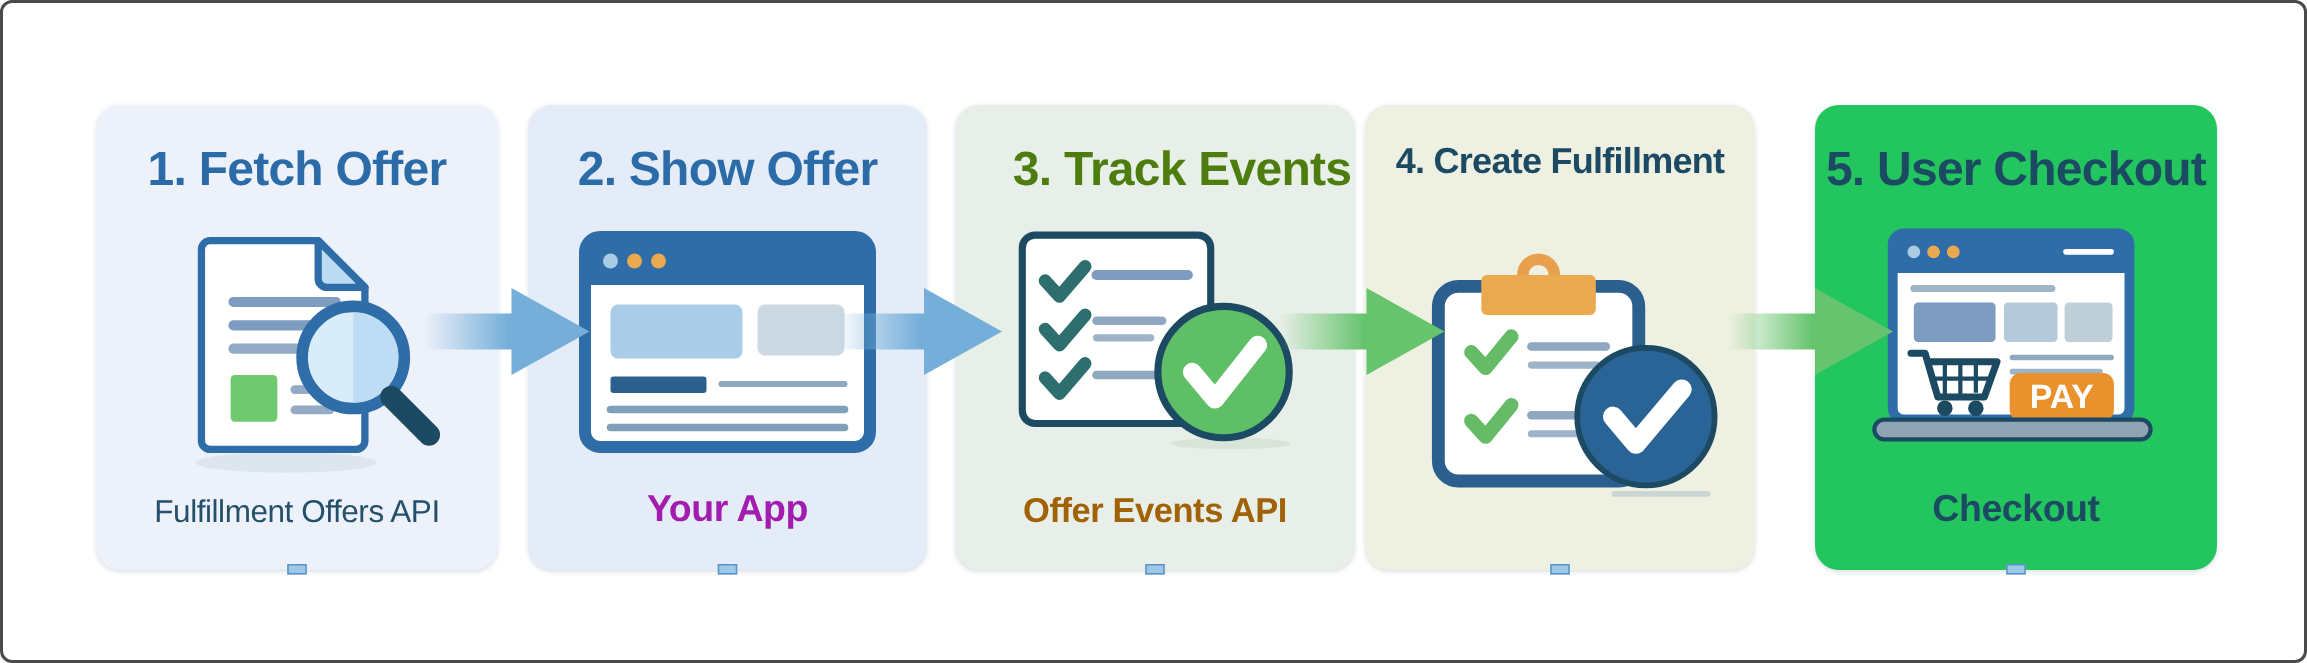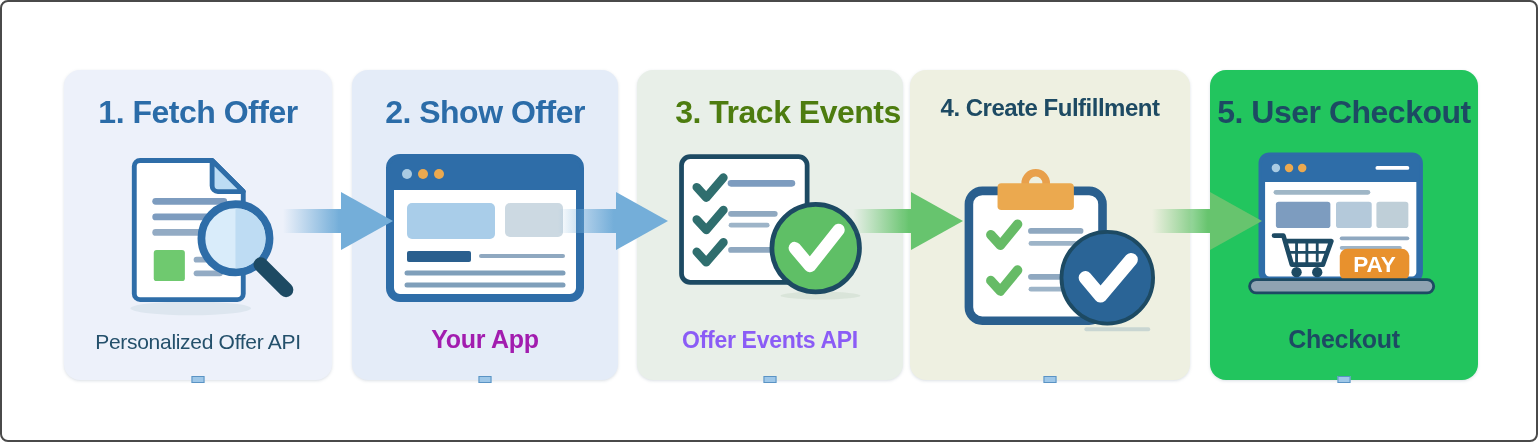--- a/index.html
+++ b/index.html
@@ -16,21 +16,21 @@
   .card{
     position:absolute;
     top:68px;height:310px;
     border-radius:16px;
     display:flex;flex-direction:column;align-items:center;
     box-shadow:0 1px 3px rgba(110,130,150,.25);
   }
   .c1{left:62px;width:268px;}
   .c2{left:350px;width:266px;}
   .c3{left:635px;width:266px;}
-  .c4{left:908px;width:280px;}
+  .c4{left:908px;width:260px;}
   .c5{left:1208px;width:268px;}
   .card-title{
     margin-top:24px;
     font-size:32px;font-weight:700;
     white-space:nowrap;letter-spacing:-0.5px;
   }
   .c4 .card-title{font-size:24px;}
   .icon-wrap{flex:1;display:flex;align-items:center;justify-content:center;width:100%;}
   .icon-wrap svg{display:block;}
   .card-label{
@@ -67,21 +67,21 @@
         <line x1="56" y1="78" x2="126" y2="78" stroke="#7d9cbf" stroke-width="7" stroke-linecap="round"></line>
         <line x1="56" y1="94" x2="118" y2="94" stroke="#93abc4" stroke-width="7" stroke-linecap="round"></line>
         <rect x="54" y="112" width="32" height="32" rx="3" fill="#6fc96f"></rect>
         <line x1="98" y1="122" x2="126" y2="122" stroke="#93abc4" stroke-width="6" stroke-linecap="round"></line>
         <line x1="98" y1="136" x2="122" y2="136" stroke="#93abc4" stroke-width="6" stroke-linecap="round"></line>
         <circle cx="138" cy="100" r="35" fill="#d9ecfa" stroke="#2e6da8" stroke-width="8"></circle>
         <path d="M138 69 a31 31 0 0 1 0 62 z" fill="#b9d9f1" opacity="0.85"></path>
         <line x1="164" y1="127" x2="190" y2="153" stroke="#1d4a63" stroke-width="15" stroke-linecap="round"></line>
       </svg>
     </div>
-    <div class="card-label" style="color: rgb(36, 80, 107);">Personalized Offer API</div>
+    <div class="card-label" style="color: rgb(36, 80, 107);">Fulfillment Offers API</div>
     <div class="card-mark"></div>
   </div>
 
   <div class="card c2" style="background: rgb(228, 236, 248);">
     <div class="card-title" style="color: rgb(43, 108, 168);">2. Show Offer</div>
     <div class="icon-wrap">
       <svg width="200" height="150" viewBox="0 0 200 150">
         <rect x="5" y="5" width="190" height="140" rx="10" fill="#ffffff" stroke="#2e6da8" stroke-width="8"></rect>
         <path d="M5 15 a10 10 0 0 1 10 -10 h170 a10 10 0 0 1 10 10 v22 h-190 z" fill="#2e6da8"></path>
         <circle cx="22" cy="21" r="5" fill="#a9cbe3"></circle>
@@ -109,21 +109,21 @@
         <path d="M30 106 l10 11 l18 -21" fill="none" stroke="#2f6e6e" stroke-width="9" stroke-linecap="round" stroke-linejoin="round"></path>
         <line x1="66" y1="34" x2="130" y2="34" stroke="#7d9cbf" stroke-width="7" stroke-linecap="round"></line>
         <line x1="66" y1="66" x2="112" y2="66" stroke="#8fa8c0" stroke-width="6" stroke-linecap="round"></line>
         <line x1="66" y1="78" x2="104" y2="78" stroke="#9db4c8" stroke-width="5" stroke-linecap="round"></line>
         <line x1="66" y1="104" x2="112" y2="104" stroke="#8fa8c0" stroke-width="6" stroke-linecap="round"></line>
         <ellipse cx="160" cy="152" rx="42" ry="4" fill="#d3dfd3" opacity="0.7"></ellipse>
         <circle cx="155" cy="102" r="46" fill="#5fbf66" stroke="#1d4a63" stroke-width="5"></circle>
         <path d="M133 102 l16 19 l30 -38" fill="none" stroke="#ffffff" stroke-width="13" stroke-linecap="round" stroke-linejoin="round"></path>
       </svg>
     </div>
-    <div class="card-label" style="color: #8b5cf6;">Offer Events API</div>
+    <div class="card-label" style="color: #a16207;">Offer Events API</div>
     <div class="card-mark"></div>
   </div>
 
   <div class="card c4" style="background: rgb(238, 240, 225);">
     <div class="card-title" style="color: rgb(29, 74, 99);">4. Create Fulfillment</div>
     <div class="icon-wrap">
       <svg width="215" height="167" viewBox="0 0 225 175">
         <circle cx="97" cy="16" r="11" fill="none" stroke="#e8a04c" stroke-width="8"></circle>
         <rect x="27" y="24" width="140" height="136" rx="14" fill="#ffffff" stroke="#2a5f8e" stroke-width="9"></rect>
         <rect x="57" y="16" width="80" height="28" rx="4" fill="#eba94f"></rect>

